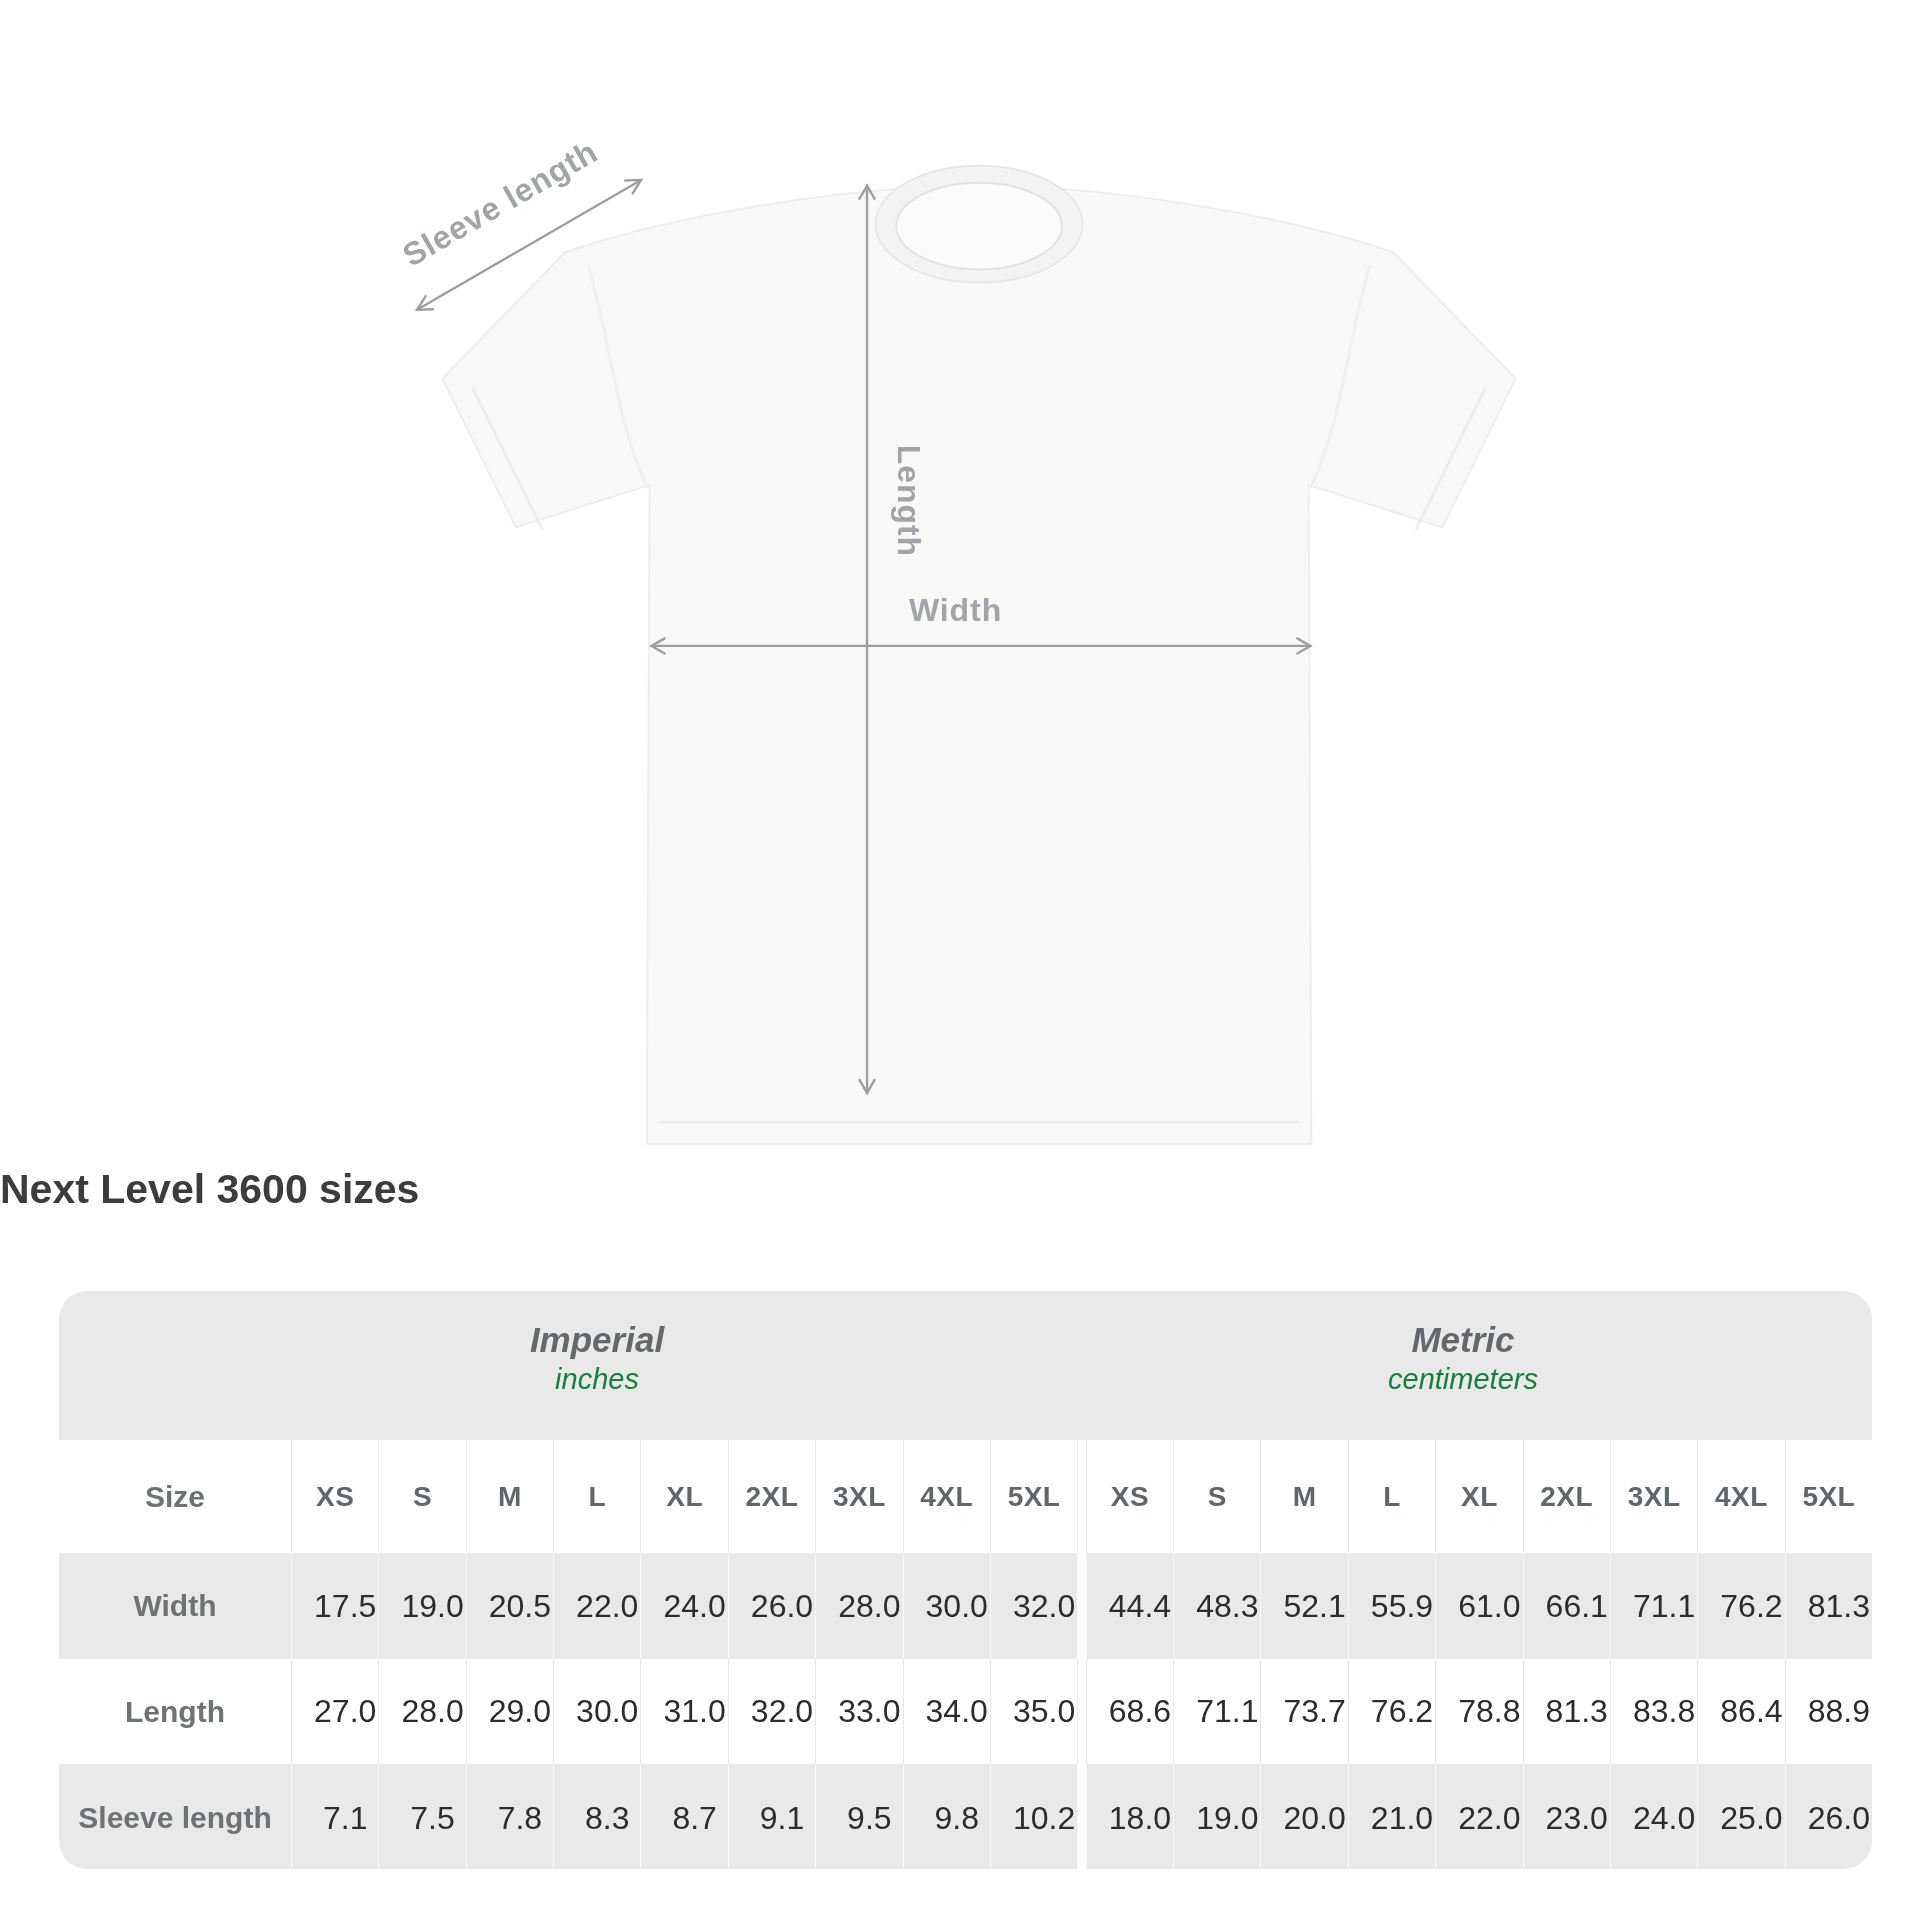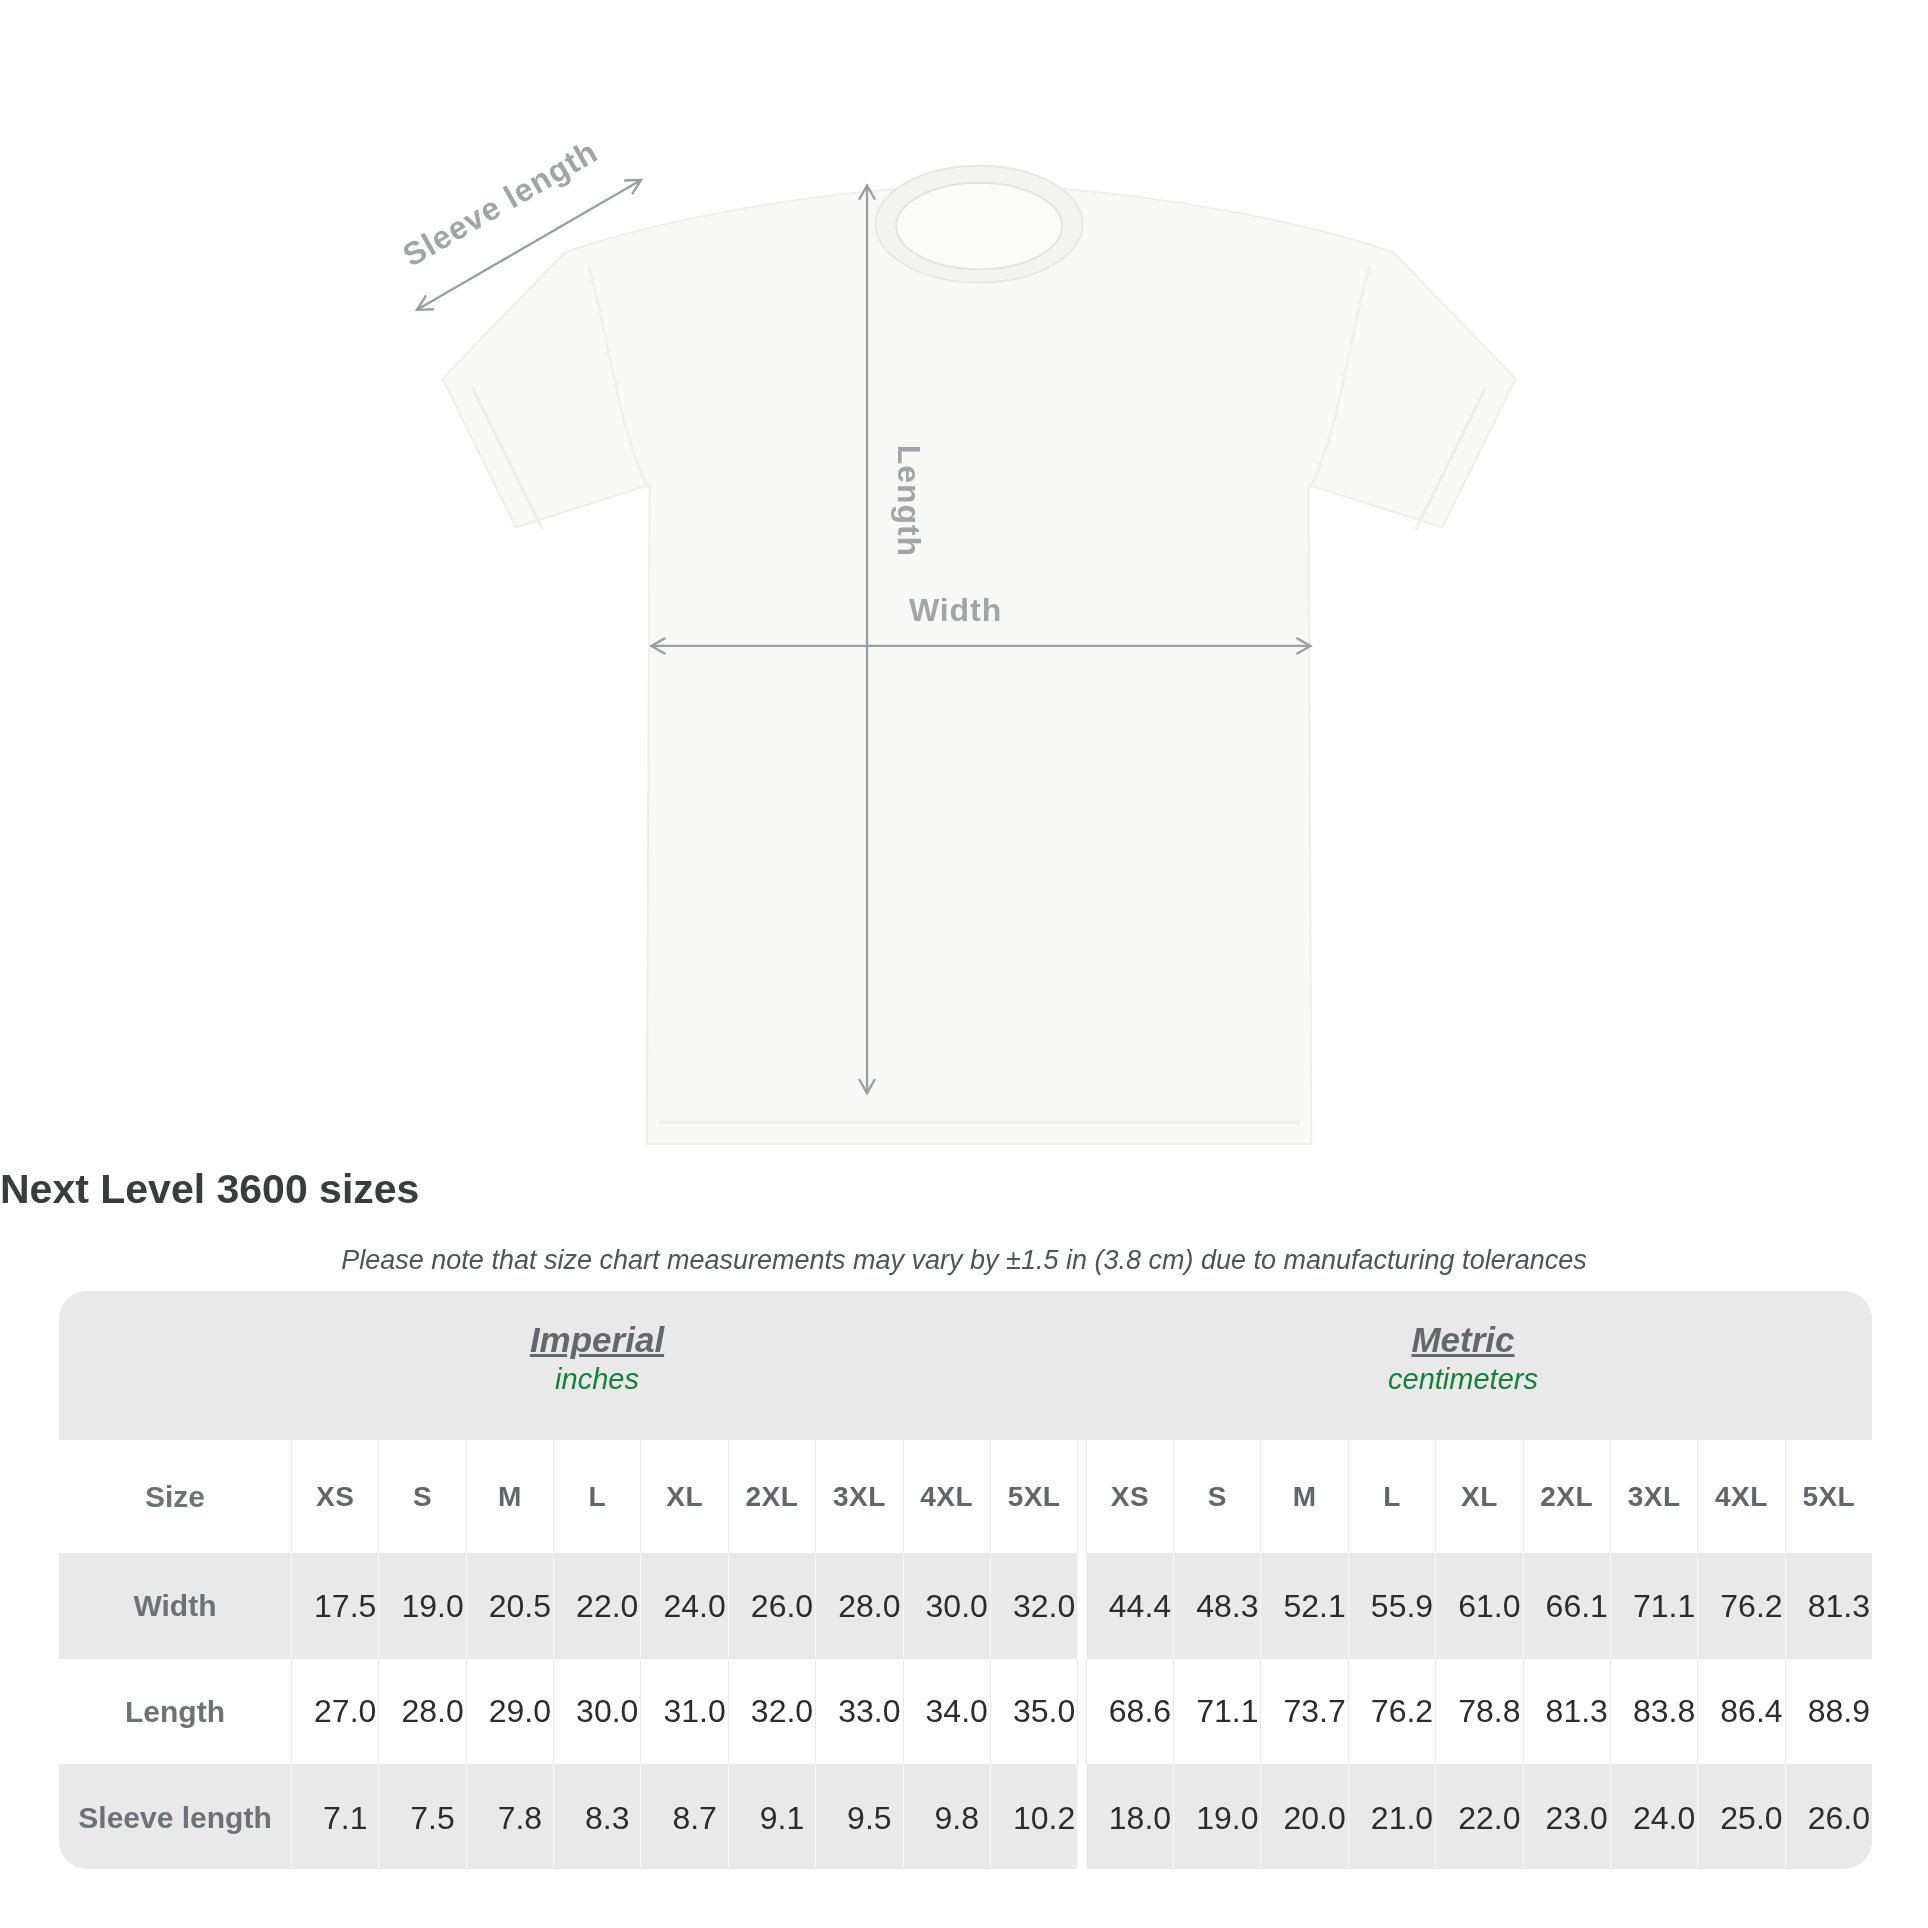--- a/index.html
+++ b/index.html
@@ -16,21 +16,21 @@
   .page-note{position:absolute;left:0;top:1245px;width:1928px;text-align:center;
     font-size:27px;font-style:italic;color:#515456;}
 
   
   .size-table{position:absolute;left:59px;top:1291px;width:1813px;height:578px;
     border-radius:28px;overflow:hidden;background:#ffffff;}
   .band{position:relative;height:149px;background:#e9e9e9;}
   .band-group{position:absolute;top:28px;transform:translateX(-50%);text-align:center;}
   .band-group.imperial{left:538px;}
   .band-group.metric{left:1404px;}
-  .band-title{font-size:35px;font-weight:bold;font-style:italic;color:#63686b;line-height:41px;text-decoration:underline;}
+  .band-title{font-size:35px;font-weight:bold;font-style:italic;color:#63686b;line-height:41px;}
   .band-unit{font-size:29px;font-style:italic;color:#15803d;line-height:38px;}
 
   .row{display:grid;grid-template-columns:232px repeat(9,1fr) 8.5px repeat(9,1fr);}
   .r-size{height:113px;background:#ffffff;--sep:#e7e7e7;}
   .r-width{height:106px;background:#e9e9e9;--sep:#f8f8f8;}
   .r-length{height:105px;background:#ffffff;--sep:#e7e7e7;}
   .r-sleeve{height:108px;background:#e9e9e9;--sep:#f8f8f8;}
   .cell{display:flex;align-items:center;justify-content:center;}
   .cell.v{border-left:1.9px solid var(--sep);}
   .cell.divider{background:#ffffff;border-left:1.9px solid var(--sep);}
@@ -82,21 +82,20 @@
       <path d="M 672 205.4 L 681 191 L 664 191.6"></path>
       <path d="M 460 328.4 L 443 329 L 452 314.6"></path>
     </g>
 
     <text class="ann-text" text-anchor="middle" transform="translate(537,226) rotate(-30)">Sleeve length</text>
     <text class="ann-text" text-anchor="middle" transform="translate(954,532) rotate(90)">Length</text>
     <text class="ann-text" text-anchor="middle" transform="translate(1015,660)">Width</text>
   </svg>
 
   <div class="page-title">Next Level 3600 sizes</div>
-  <div class="page-note">Please note that size chart measurements may vary by ±1.5 in (3.8 cm) due to manufacturing tolerances</div>
 
   <div class="size-table">
 
     <div class="band">
       <div class="band-group imperial">
         <div class="band-title">Imperial</div>
         <div class="band-unit">inches</div>
       </div>
       <div class="band-group metric">
         <div class="band-title">Metric</div>

